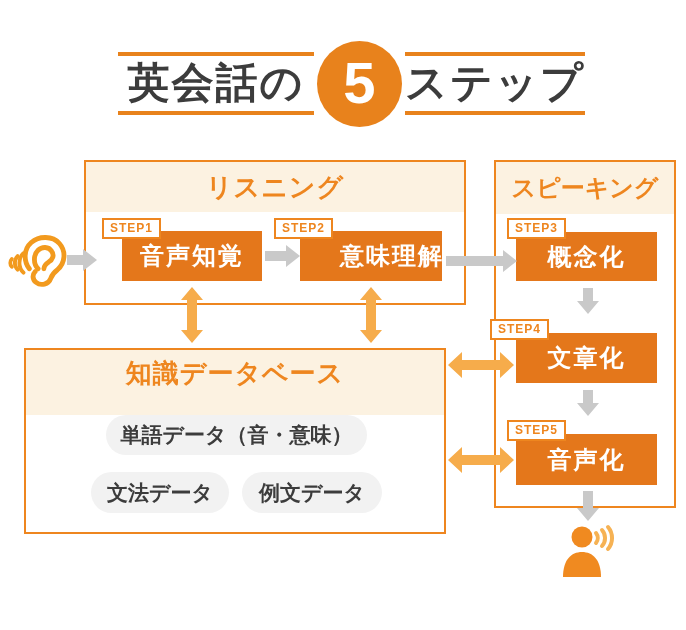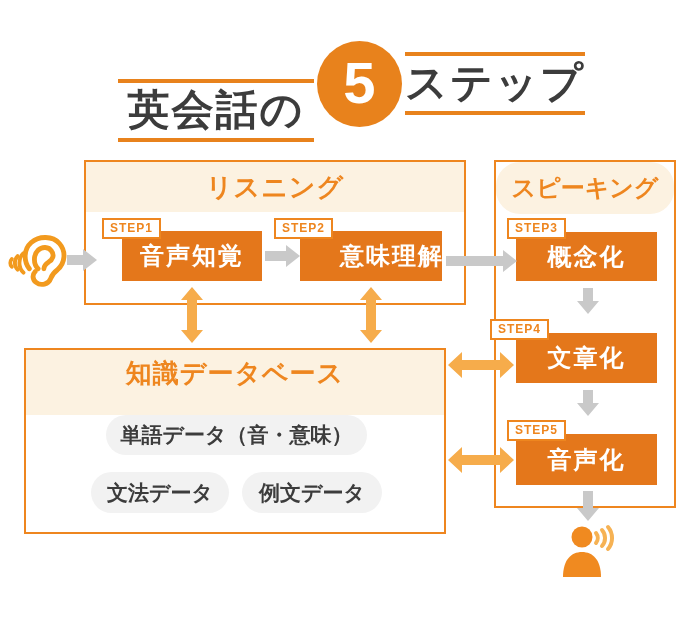--- a/index.html
+++ b/index.html
@@ -7,39 +7,39 @@
   body { font-family:"Liberation Sans","DejaVu Sans",sans-serif; }
   .canvas { position:relative; width:686px; height:630px; background:#ffffff; overflow:hidden; }
 
   
   .title-seg {
     position:absolute; top:52px; height:63px;
     border-top:4px solid #E8821C; border-bottom:4px solid #E8821C;
     color:#3C3C3C; font-weight:bold; font-size:42px; line-height:54px;
     text-align:center; letter-spacing:2px; white-space:nowrap;
   }
-  .title-seg.tl { left:118px; width:196px;margin-top:27px; }
+  .title-seg.tl { left:118px; width:196px; }
   .title-seg.tr { left:405px; width:180px; }
   .title-circle {
     position:absolute; left:317px; top:41px; width:85px; height:86px;
     background:#E8821C; border-radius:50%;
     color:#ffffff; font-weight:bold; font-size:58px; line-height:84px; text-align:center;
     z-index:2;
   }
 
   
   .frame { position:absolute; border:2px solid #EE861F; background:#ffffff; z-index:1; }
   .frame-header {
     background:#FCF2E1; color:#EE861F; font-weight:bold; text-align:center;
     letter-spacing:1px; white-space:nowrap;
   }
   .frame.listening { left:84px; top:160px; width:382px; height:145px; }
   .frame.listening .frame-header { height:50px; line-height:50px; font-size:26px; }
   .frame.speaking { left:494px; top:160px; width:182px; height:348px; }
-  .frame.speaking .frame-header { height:52px; line-height:52px; font-size:24px; letter-spacing:0;border-radius:24px; }
+  .frame.speaking .frame-header { height:52px; line-height:52px; font-size:24px; letter-spacing:0; }
   .frame.database { left:24px; top:348px; width:422px; height:186px; }
   .frame.database .frame-header { height:65px; line-height:47px; font-size:26px; }
 
   
   .step-label {
     position:absolute; z-index:4; background:#ffffff; border:2px solid #EE861F;
     color:#EE861F; font-weight:bold; font-size:12px; line-height:15px;
     padding:1px 6px; letter-spacing:1px; white-space:nowrap;
   }
   .step-box {

